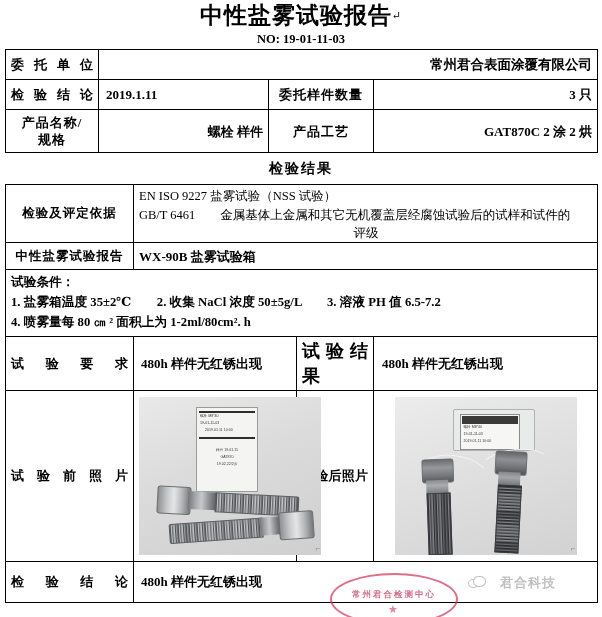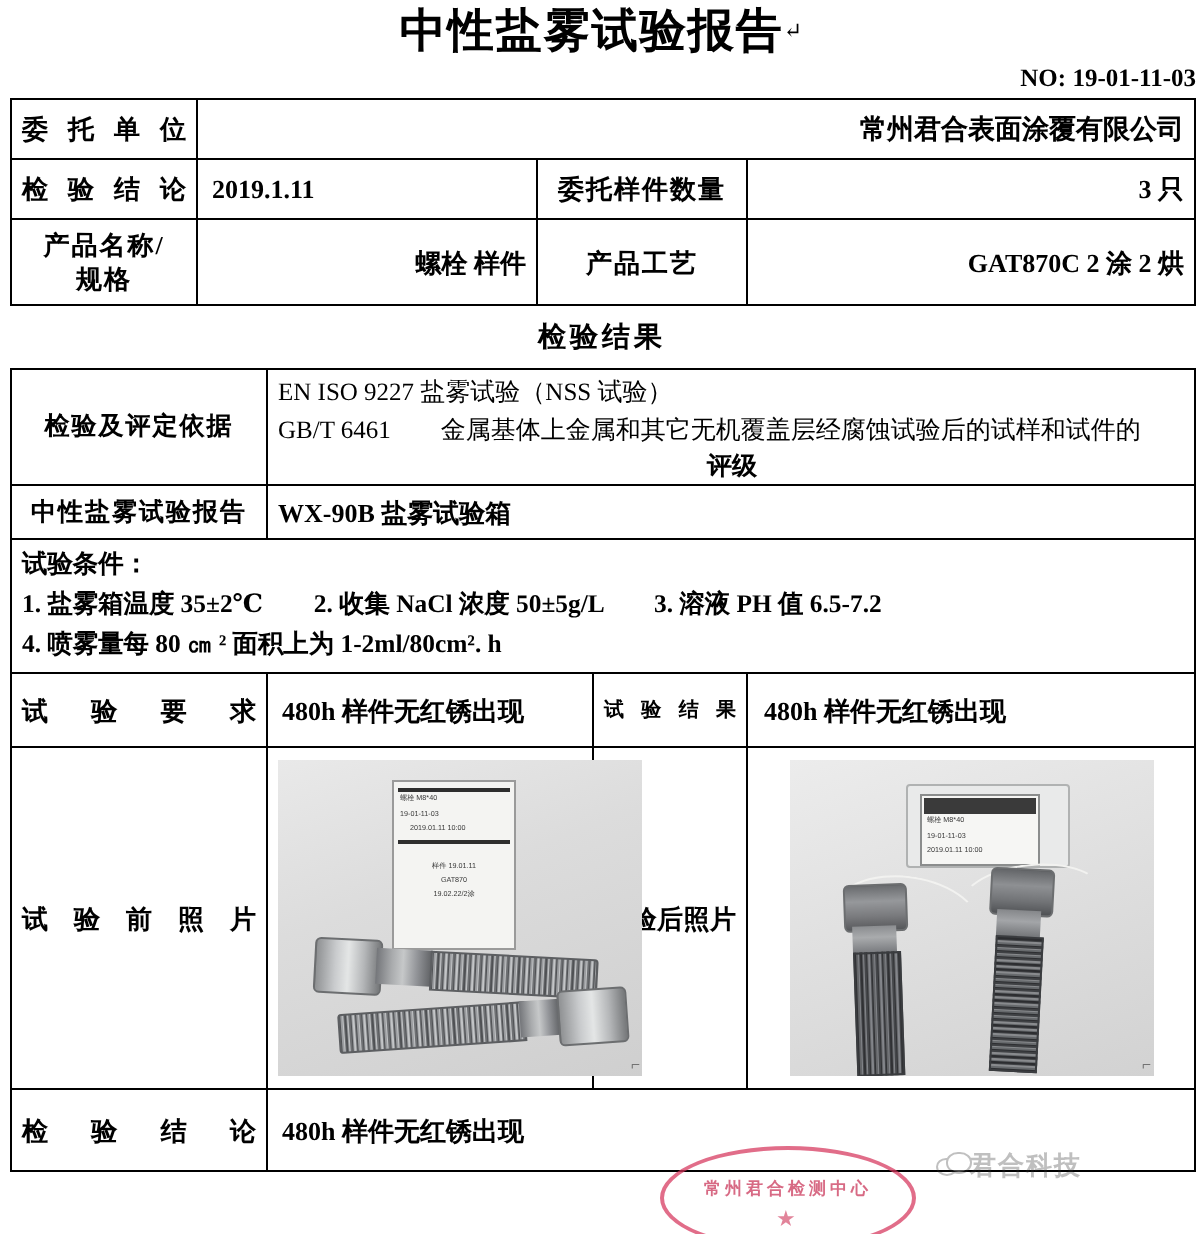--- a/index.html
+++ b/index.html
@@ -28,21 +28,20 @@
   }
   .doc-title .pilcrow { font-size: 11px; font-weight: normal; vertical-align: 4px; }
 
   .numrow {
     display: flex;
     justify-content: center;
     align-items: flex-end;
     font-size: 12.5px;
     font-weight: bold;
     padding: 4px 4px 2px 4px;
-    flex-direction: column;
   }
   .numrow .left { font-family: "Liberation Serif", serif; }
   .numrow .right { font-family: "Liberation Serif", serif; }
   .pilcrow-s { font-size: 10px; font-weight: normal; color: #222; }
 
   
   table.doc {
     border-collapse: collapse;
     width: 592px;
     margin: 0 5px;
@@ -75,21 +74,21 @@
 
   .section-title {
     text-align: center;
     font-size: 14px;
     font-weight: bold;
     letter-spacing: 2px;
     padding: 7px 0 6px 0;
   }
 
   .basis-line { font-weight: normal; font-size: 12.5px; line-height: 1.5; }
-  .basis-line2 { font-weight: bold; font-size: 12.5px; text-align: center; line-height: 1.4; }
+  .basis-line2 { font-weight: normal; font-size: 12.5px; text-align: center; line-height: 1.4; }
   .instr-line { font-weight: bold; font-size: 12.5px; }
 
   .cond-block { font-weight: bold; font-size: 12.7px; line-height: 1.55; }
 
   
   .photo-cell { padding: 3px 4px 3px 4px; }
   .photo {
     width: 182px;
     height: 158px;
     position: relative;
@@ -208,21 +207,21 @@
     font-size: 11px;
     opacity: .6;
   }
 
   .watermark {
     position: absolute;
     left: 468px;
     top: 574px;
     display: flex;
     align-items: center;
-    gap: 0;
+    gap: 15px;
     opacity: .30;
     pointer-events: none;
   }
   .watermark .wlogo {
     width: 17px; height: 17px;
     position: relative;
   }
   .watermark .wlogo .b1,
   .watermark .wlogo .b2 {
     position: absolute;
@@ -314,21 +313,21 @@
         <div class="cond-block">试验条件：</div>
         <div class="cond-block">1. 盐雾箱温度 35±2℃　　2. 收集 NaCl 浓度 50±5g/L　　3. 溶液 PH 值 6.5-7.2</div>
         <div class="cond-block">4. 喷雾量每 80 ㎝ ² 面积上为 1-2ml/80cm². h</div>
       </td>
     </tr>
 
 
     <tr>
       <td class="lbl-just bold" style="height:32px">试验要求</td>
       <td class="bold" style="padding-left:7px">480h 样件无红锈出现</td>
-      <td class="lbl-just bold" style="font-size:10px">试验结果</td>
+      <td class="lbl-just bold" style="font-size:18px">试验结果</td>
       <td class="bold" style="padding-left:8px">480h 样件无红锈出现</td>
     </tr>
 
     <tr>
       <td class="lbl-just bold" style="height:166px">试验前照片</td>
       <td class="photo-cell">
         <div class="photo">
 
           <div class="tag" style="left:57px;top:10px;width:62px;height:85px">
             <div class="tline" style="margin-top:3px"></div>

